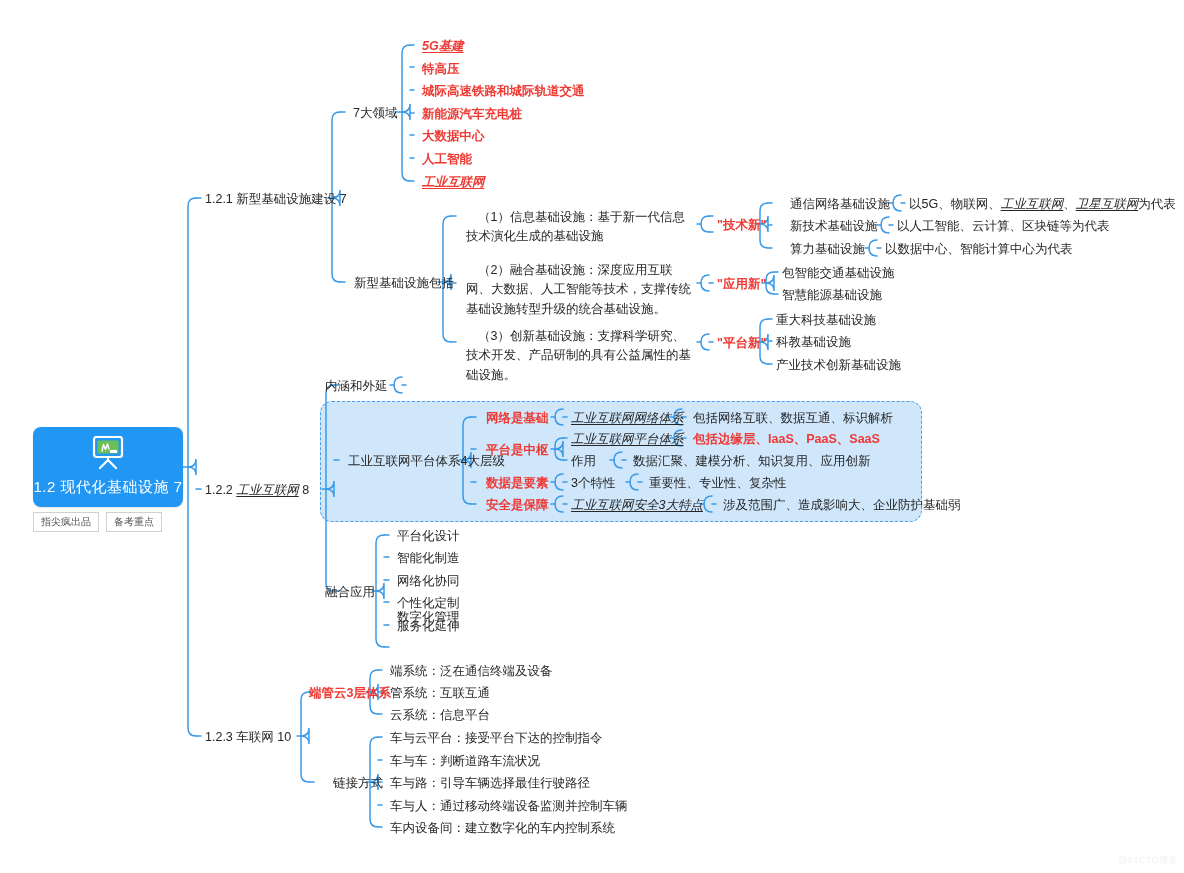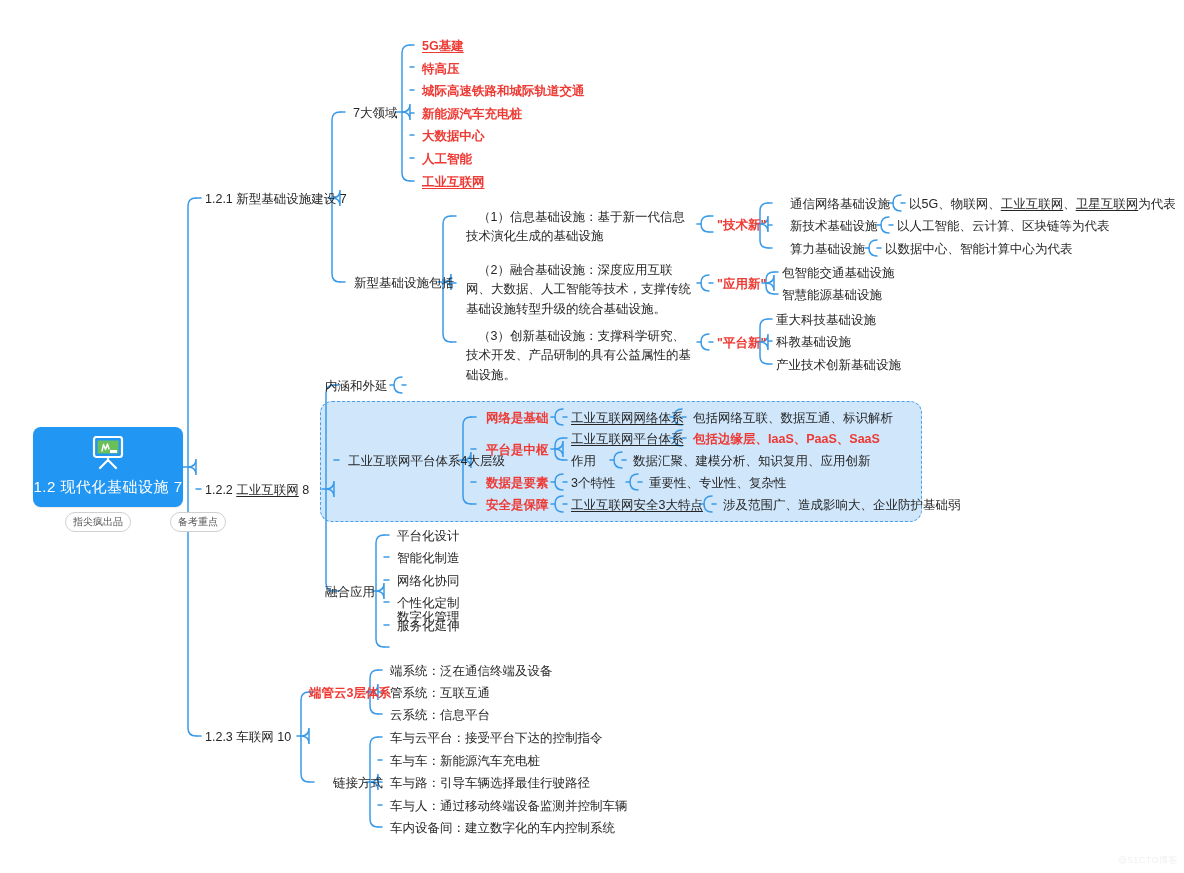--- a/index.html
+++ b/index.html
@@ -7,38 +7,38 @@
     width:1184px;height:873px;
     background:#ffffff;
     font-family:"Liberation Sans","DejaVu Sans",sans-serif;
     position:relative;overflow:hidden;
     -webkit-font-smoothing:antialiased;
   }
   #stage{position:absolute;left:0;top:0;width:1184px;height:873px;}
   .node{position:absolute;font-size:12.5px;color:#262626;line-height:1.55;white-space:nowrap;}
   .node.wrap{white-space:normal;}
   .red{color:#ee3a34;font-weight:bold;}
-  .u{text-decoration:underline;text-underline-offset:2px;}
+  .u{text-decoration:underline;text-underline-offset:2px;font-style:italic;}
   svg#links{position:absolute;left:0;top:0;width:1184px;height:873px;pointer-events:none;}
 
   
   #root{
     position:absolute;left:33px;top:427px;width:150px;height:80px;
     background:#2196f3;border-radius:8px;
     display:flex;flex-direction:column;align-items:center;justify-content:flex-start;
     box-shadow:0 1px 2px rgba(0,0,0,.10);
   }
   #root .icon{margin-top:9px;}
   #root .rtitle{
     color:#fff;font-size:15px;letter-spacing:.5px;margin-top:4px;
   }
   #tags{position:absolute;left:33px;top:512px;display:flex;gap:7px;}
   #tags .tag{
-    border:1px solid #d0d0d0;border-radius:10px;
-    font-size:10px;color:#555;padding:2px 7px;background:#fff;white-space:nowrap;margin-left:32px;
+    border:1px solid #d0d0d0;border-radius:0;
+    font-size:10px;color:#555;padding:2px 7px;background:#fff;white-space:nowrap;
   }
   
   #hl{
     position:absolute;left:320px;top:401px;width:600px;height:119px;
     background:#cfe6fb;border:1.4px dashed #4a9fe8;border-radius:12px;
   }
   #watermark{
     position:absolute;right:6px;bottom:6px;font-size:9px;color:#f0f0f0;letter-spacing:.5px;
   }
 </style>
@@ -299,19 +299,19 @@
 
   <div class="node" style="left:205px;top:728px;">1.2.3  车联网 10</div>
 
   <div class="node red" style="left:309px;top:684px;">端管云3层体系</div>
   <div class="node" style="left:390px;top:662px;">端系统：泛在通信终端及设备</div>
   <div class="node" style="left:390px;top:684px;">管系统：互联互通</div>
   <div class="node" style="left:390px;top:706px;">云系统：信息平台</div>
 
   <div class="node" style="left:333px;top:774px;">链接方式</div>
   <div class="node" style="left:390px;top:729px;">车与云平台：接受平台下达的控制指令</div>
-  <div class="node" style="left:390px;top:752px;">车与车：新能源汽车充电桩</div>
+  <div class="node" style="left:390px;top:752px;">车与车：判断道路车流状况</div>
   <div class="node" style="left:390px;top:774px;">车与路：引导车辆选择最佳行驶路径</div>
   <div class="node" style="left:390px;top:797px;">车与人：通过移动终端设备监测并控制车辆</div>
   <div class="node" style="left:390px;top:819px;">车内设备间：建立数字化的车内控制系统</div>
 
   <div id="watermark">@51CTO博客</div>
 </div>
 
 </body></html>

